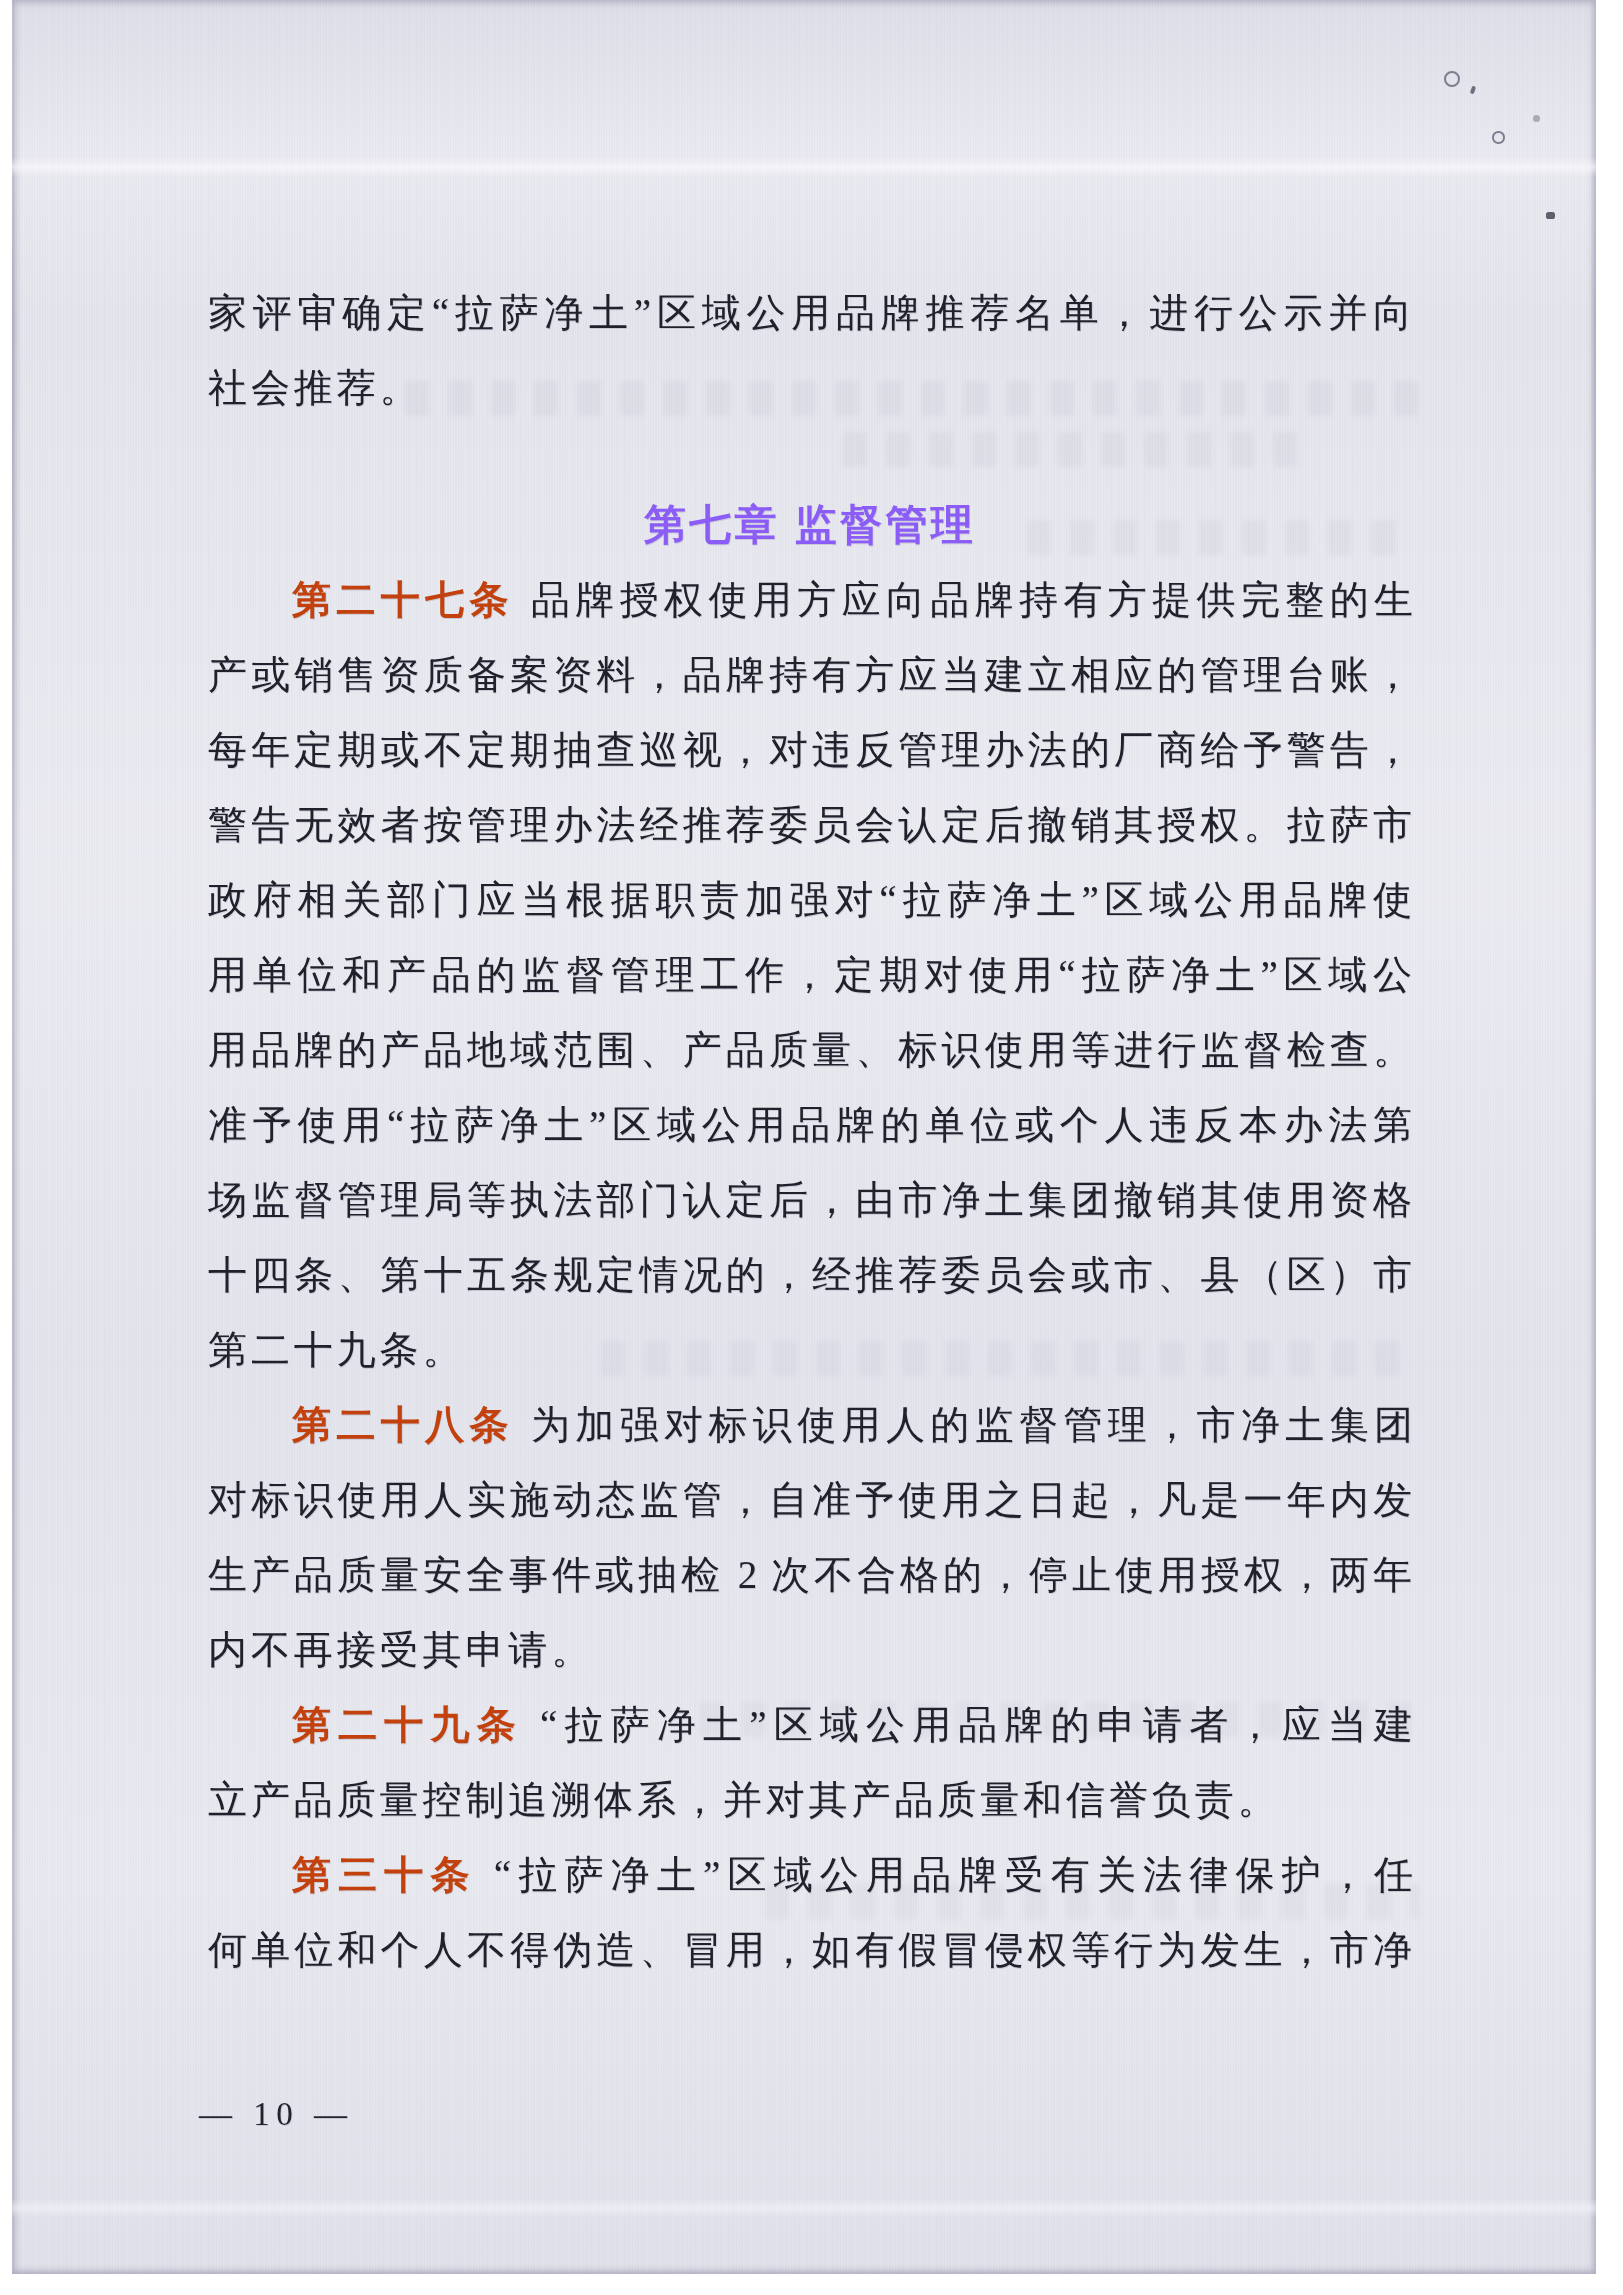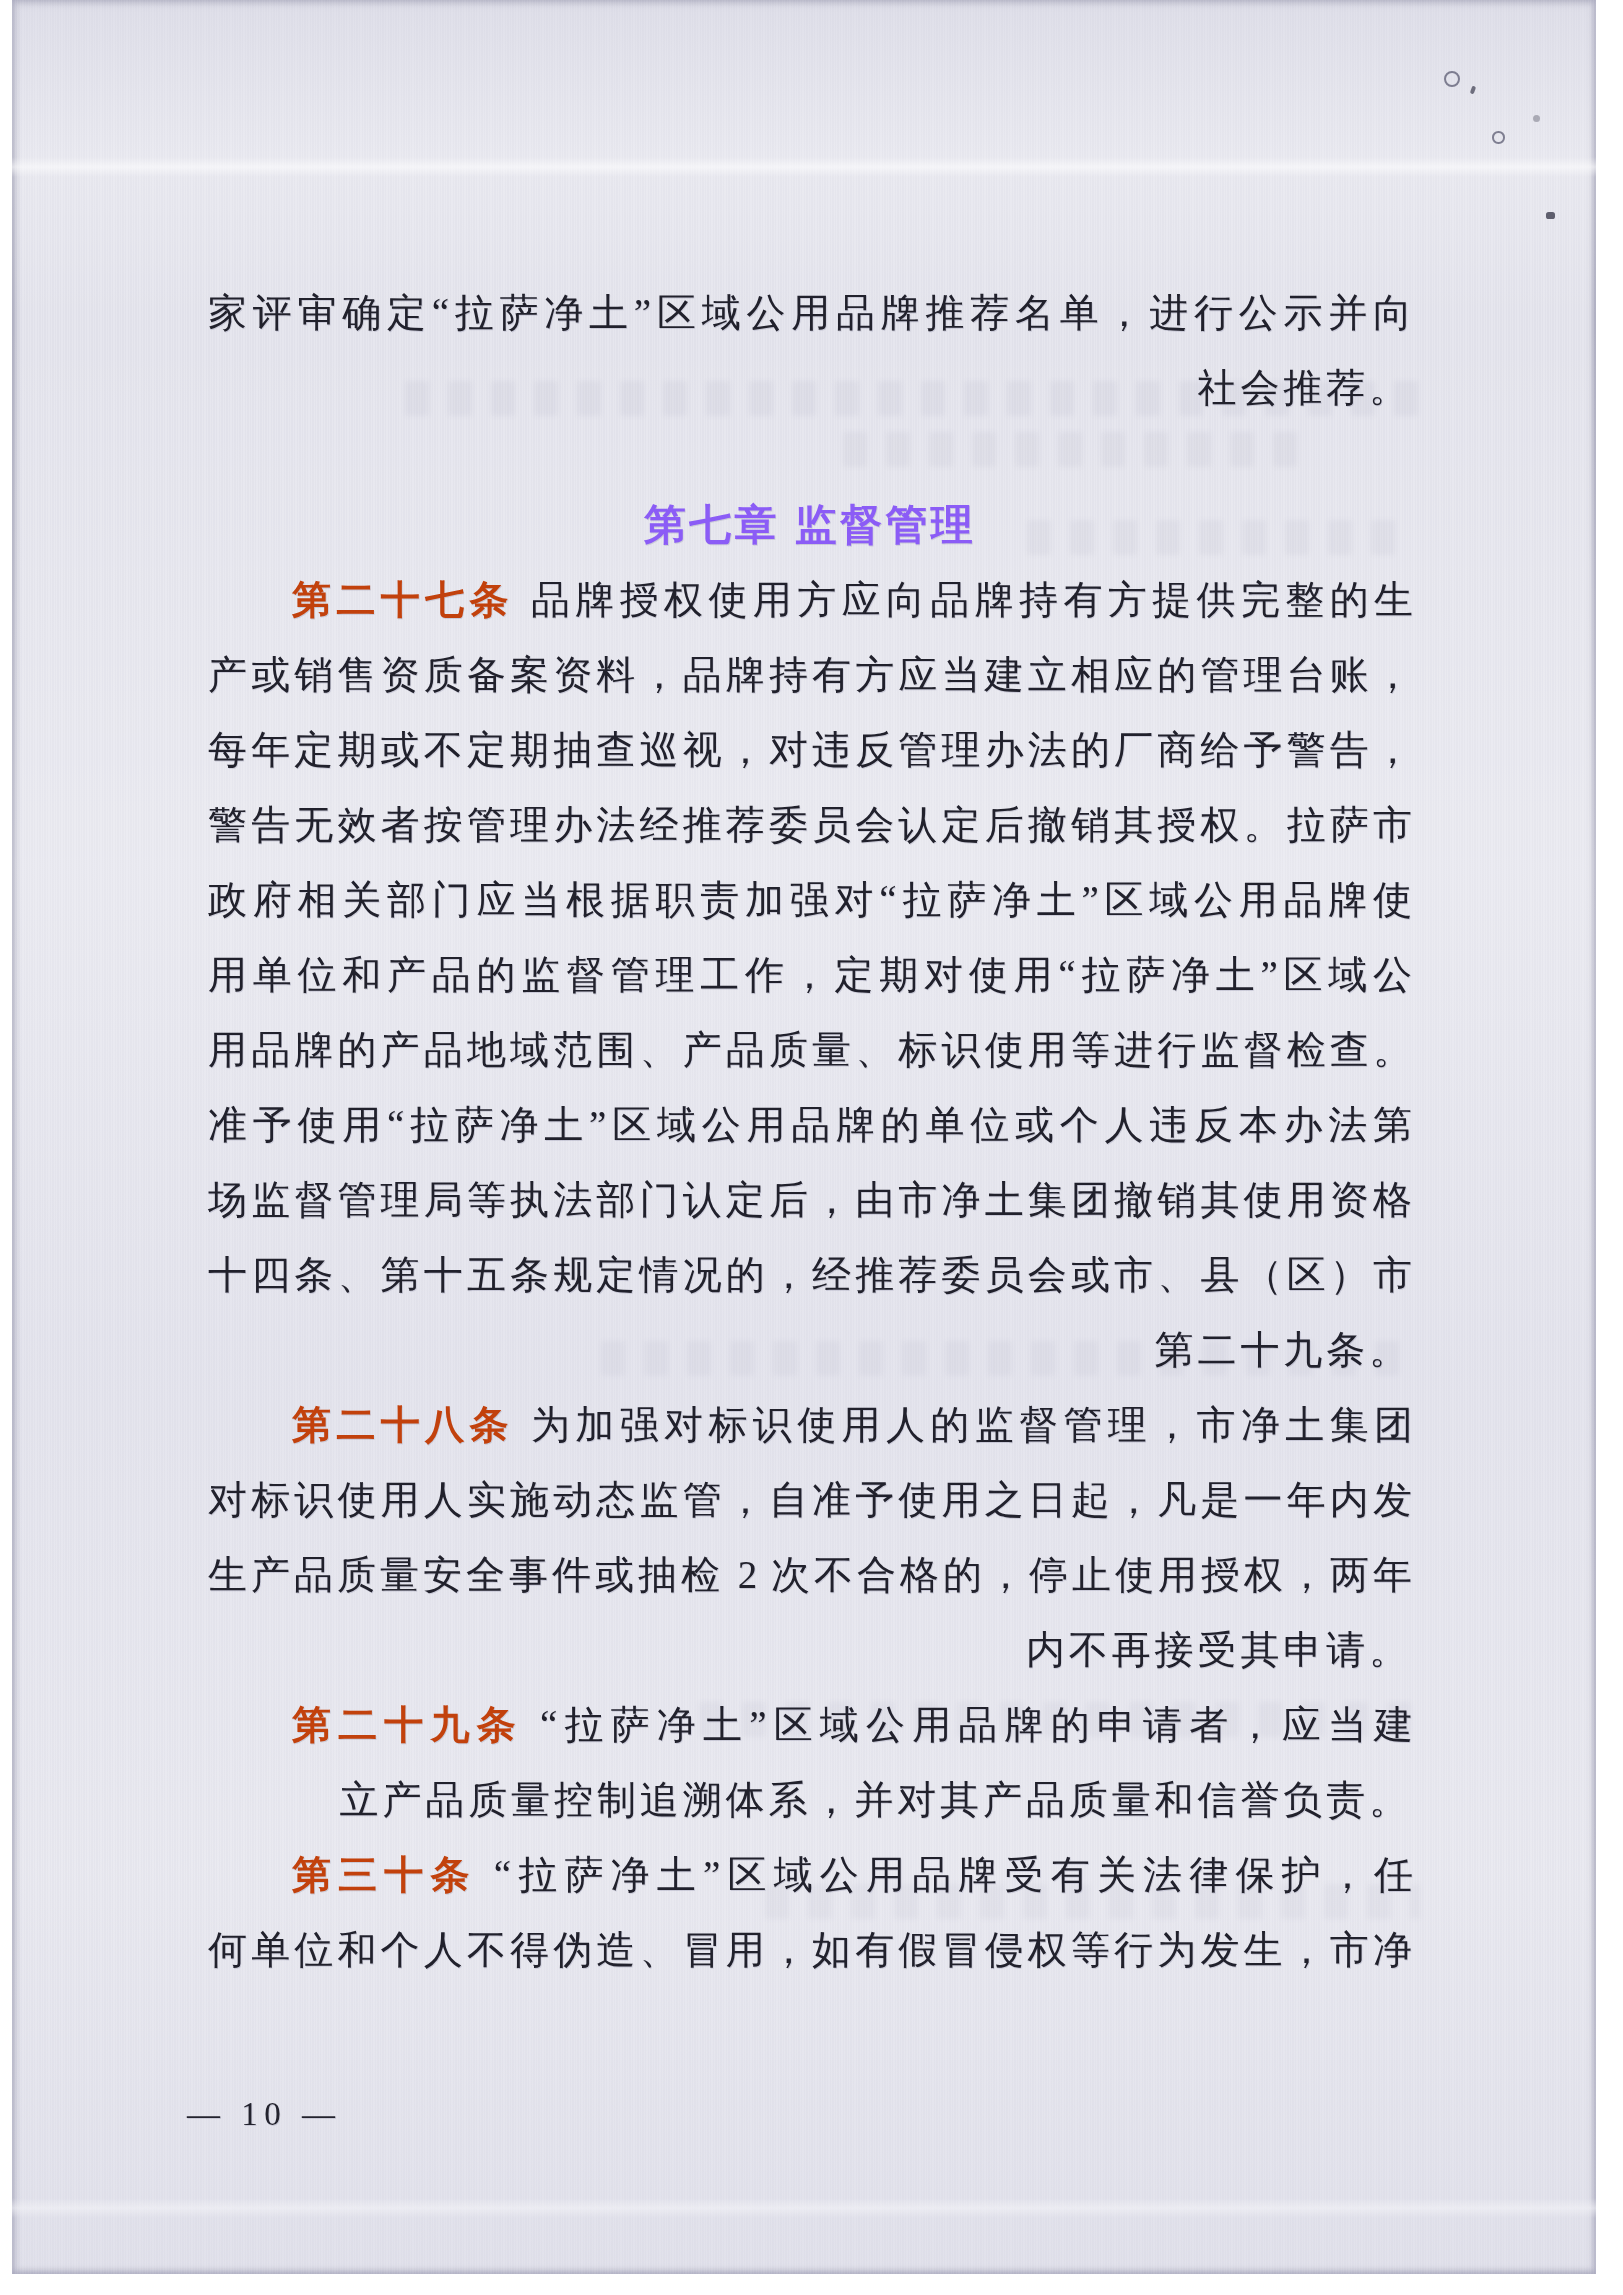--- a/index.html
+++ b/index.html
@@ -44,38 +44,37 @@
   }
   
   .doc {
     position:absolute; left:208px; top:275px; width:1204px;
     color:#21212c;
   }
   .line {
     width:1204px; height:75px; line-height:75px;
     font-size:39px; letter-spacing:3.9px; white-space:normal;
     text-shadow:0.7px 0.7px 0 rgba(120,120,150,.25);
-    text-align:right;
   }
   .line.fill {
     letter-spacing:0;
     text-align:justify; text-align-last:justify;
   }
   .line.indent { padding-left:84px; width:1121px; }
   .art-num {
     font-family:"Liberation Sans","DejaVu Sans",sans-serif;
     font-weight:700; color:#c2410c; margin-right:17px;
   }
   .line.heading {
     margin-top:62px; text-align:right; text-align-last:center;
     font-family:"Liberation Sans","DejaVu Sans",sans-serif;
     font-weight:700; font-size:42px; letter-spacing:3.3px; color:#8b5cf6;
   }
   .footer {
-    position:absolute; left:187px; top:2095px;
+    position:absolute; left:199px; top:2095px;
     font-size:33px; line-height:39px; letter-spacing:6.5px; color:#23232e;
     text-shadow:0.7px 0.7px 0 rgba(120,120,150,.25);
   }
   
   .ghost {
     position:absolute; height:35px; filter:blur(2.6px); opacity:.55;
     background:repeating-linear-gradient(90deg,
       rgba(84,84,120,.10) 0 23.6px, rgba(84,84,120,0) 23.6px 43px);
     pointer-events:none;
   }

